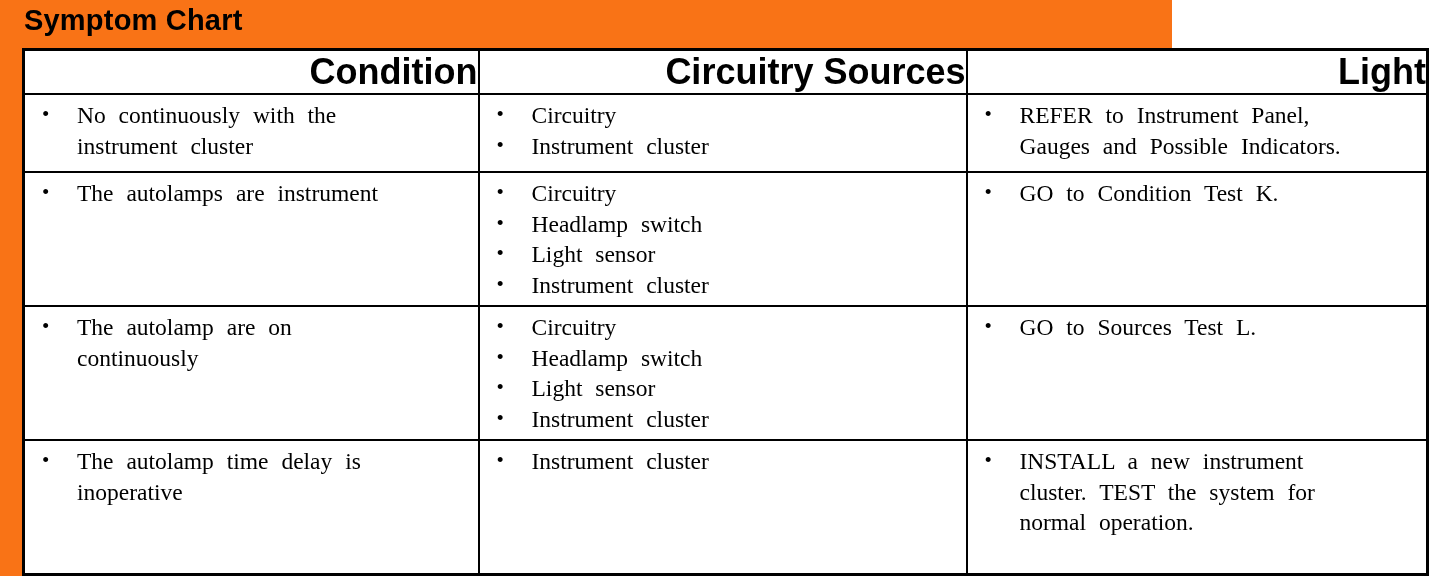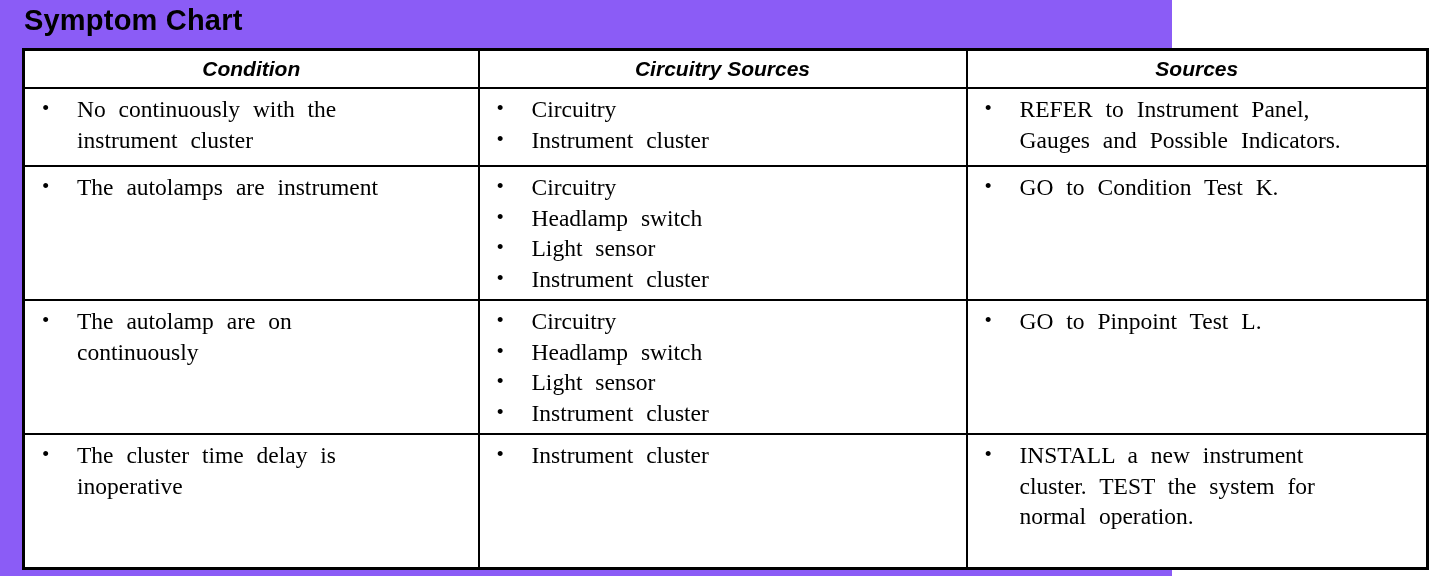--- a/index.html
+++ b/index.html
@@ -9,21 +9,21 @@
     width: 1456px;
     height: 576px;
     overflow: hidden;
     font-family: "Liberation Serif", serif;
     color: #000000;
   }
   .page {
     position: relative;
     width: 1172px;
     height: 576px;
-    background: #8b5cf6;
+    background: #f97316;
   }
   .doc-title {
     position: absolute;
     left: 24px;
     top: 4px;
     font-family: "Liberation Sans", sans-serif;
     font-weight: bold;
     font-size: 29px;
     letter-spacing: 0.2px;
     color: #000000;
@@ -42,25 +42,24 @@
   table.symptom-table col.c2 { width: 488px; }
   table.symptom-table col.c3 { width: 461px; }
   table.symptom-table, table.symptom-table th, table.symptom-table td {
     border: 2px solid #000000;
   }
   table.symptom-table { border-width: 3px; }
   table.symptom-table th {
     height: 36px;
     font-family: "Liberation Sans", sans-serif;
     font-weight: bold;
-    font-size: 21px;
-    text-align: center;
+    font-size: 36px;
+    text-align: right;
     vertical-align: middle;
     padding: 0;
-    font-style: italic;
   }
   table.symptom-table td {
     vertical-align: top;
     padding: 5px 8px 5px 0;
   }
   tr.r0 td { height: 66px; }
   tr.r1 td { height: 122px; }
   tr.r2 td { height: 121px; }
   tr.r3 td { height: 122px; }
   ul.bullets {
@@ -96,21 +95,21 @@
   <table class="symptom-table">
     <colgroup>
         <col class="c1">
         <col class="c2">
         <col class="c3">
       </colgroup>
     <thead>
       <tr>
         <th>Condition</th>
         <th>Circuitry Sources</th>
-        <th>Sources</th>
+        <th>Light</th>
       </tr>
     </thead>
     <tbody>
 
       <tr class="r0">
         <td>
           <ul class="bullets">
             <li><span class="bullet">•</span><span class="txt">No continuously with the
 instrument cluster</span></li>
           </ul>
@@ -160,29 +159,29 @@
         <td>
           <ul class="bullets">
             <li><span class="bullet">•</span><span class="txt">Circuitry</span></li>
             <li><span class="bullet">•</span><span class="txt">Headlamp switch</span></li>
             <li><span class="bullet">•</span><span class="txt">Light sensor</span></li>
             <li><span class="bullet">•</span><span class="txt">Instrument cluster</span></li>
           </ul>
         </td>
         <td>
           <ul class="bullets">
-            <li><span class="bullet">•</span><span class="txt">GO to Pinpoint Test L.</span></li>
+            <li><span class="bullet">•</span><span class="txt">GO to Sources Test L.</span></li>
           </ul>
         </td>
       </tr>
 
       <tr class="r3">
         <td>
           <ul class="bullets">
-            <li><span class="bullet">•</span><span class="txt">The cluster time delay is
+            <li><span class="bullet">•</span><span class="txt">The autolamp time delay is
 inoperative</span></li>
           </ul>
         </td>
         <td>
           <ul class="bullets">
             <li><span class="bullet">•</span><span class="txt">Instrument cluster</span></li>
           </ul>
         </td>
         <td>
           <ul class="bullets">

